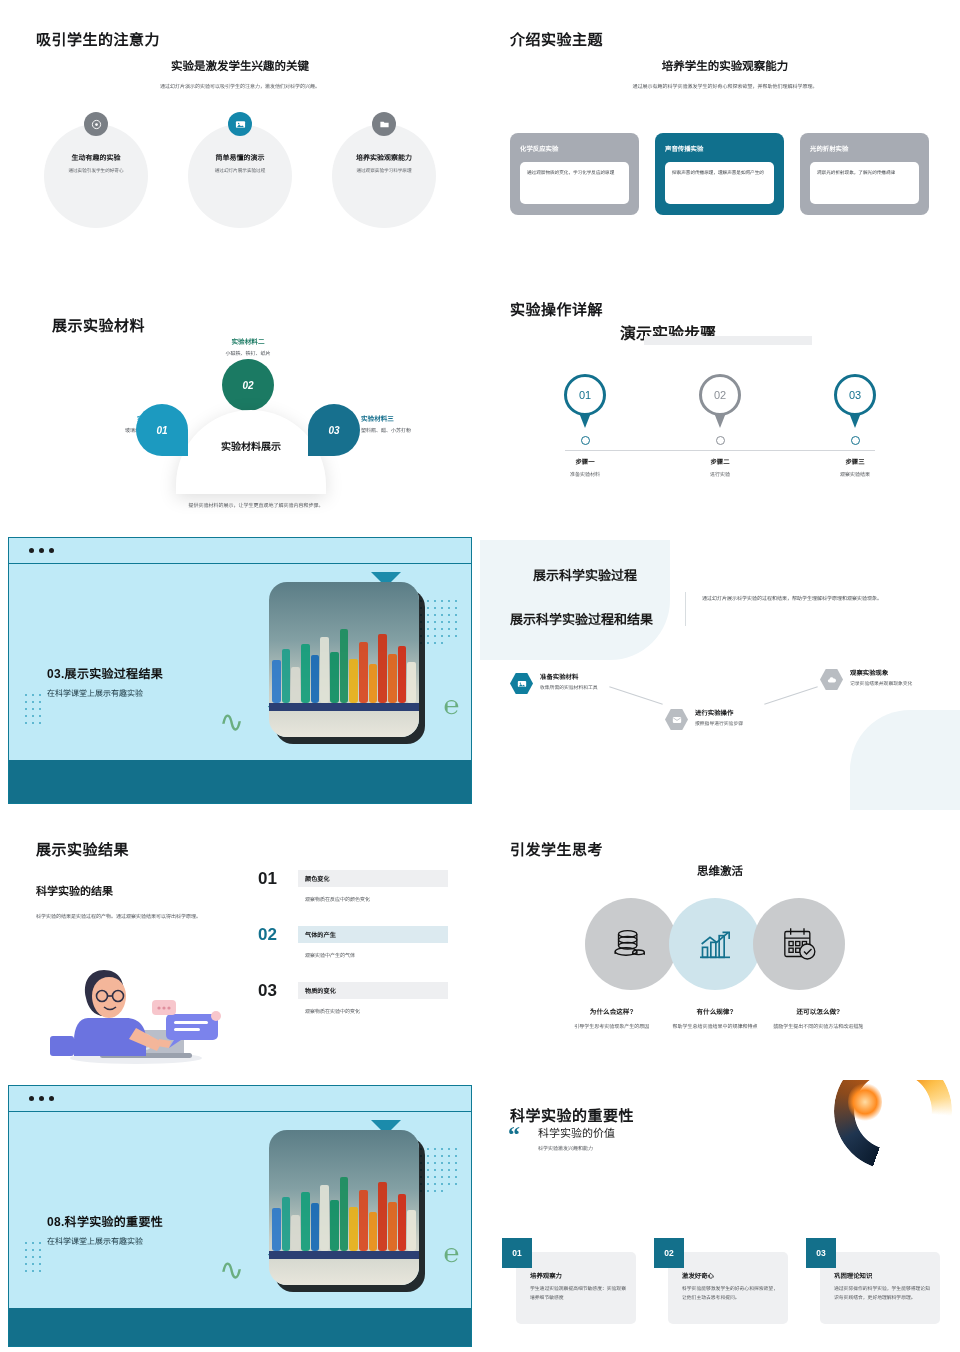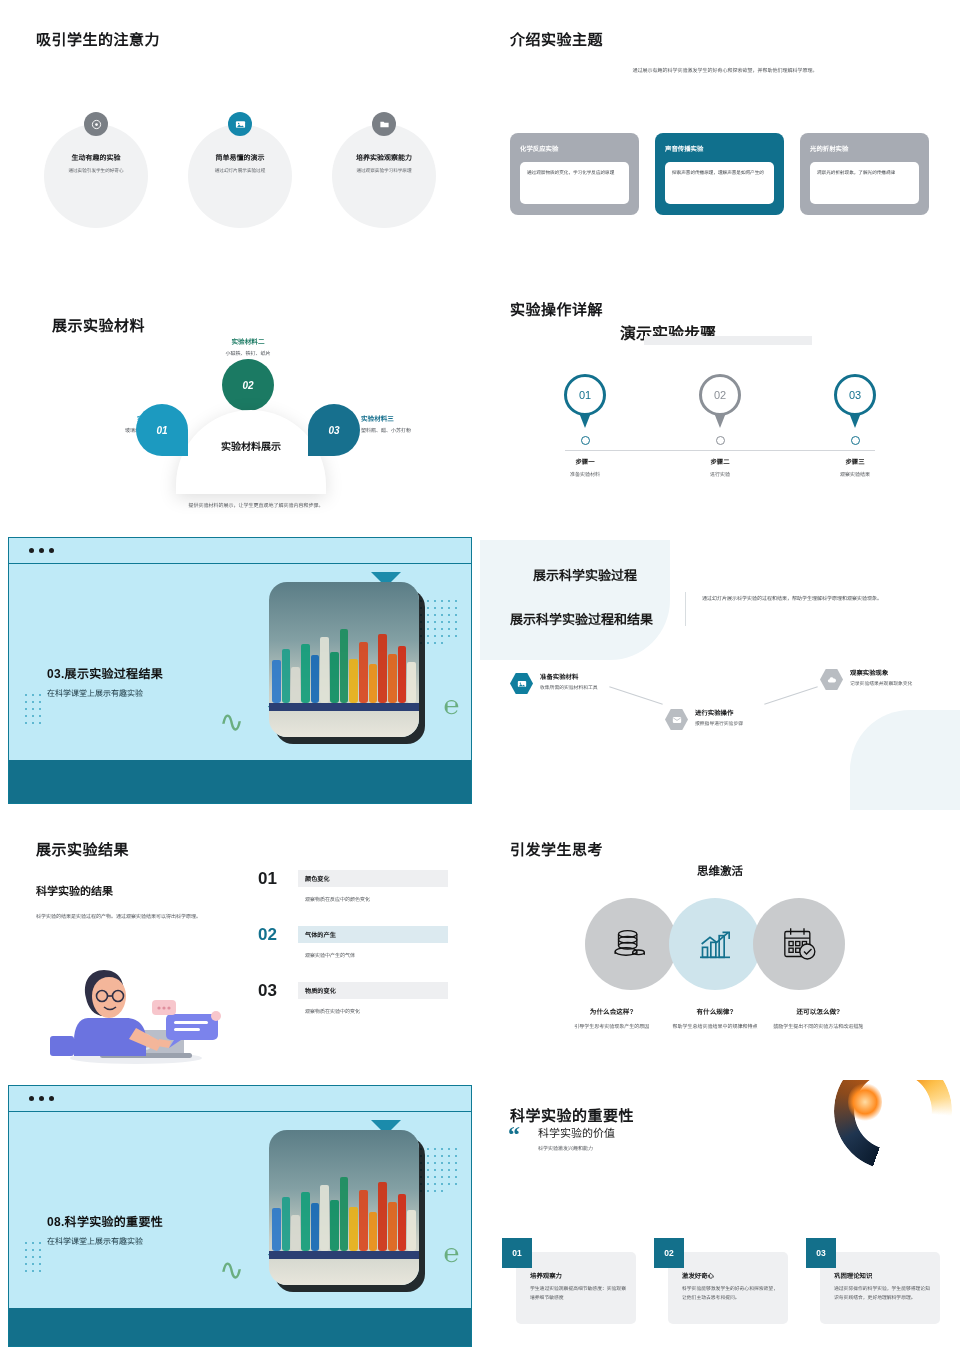--- a/index.html
+++ b/index.html
@@ -230,20 +230,24 @@
   #slide10 .ic .bt { font-size: 6.4px; font-weight: bold; color: #17181a; }
   #slide10 .ic .bd { font-size: 4.8px; color: #55585c; line-height: 1.8; margin-top: 5px; }
 </style>
 </head>
 <body>
 
 <div class="deck">
 
   <section class="slide" id="slide1">
     <div class="hd s-title">吸引学生的注意力</div>
+    <div class="ch">
+      <div class="center-h">实验是激发学生兴趣的关键</div>
+      <div class="center-sub" style="margin-top:9px">通过幻灯片演示的实验可以吸引学生的注意力，激发他们对科学的兴趣。</div>
+    </div>
     <div class="row">
       <div class="col">
         <div class="bigcircle"></div>
         <div class="badge grey">
           <svg viewBox="0 0 24 24">
               <circle cx="12" cy="12" r="9" fill="none" stroke="#fff" stroke-width="2"></circle>
               <circle cx="12" cy="12" r="3"></circle>
             </svg>
         </div>
         <div class="c-t">生动有趣的实验</div>
@@ -270,20 +274,21 @@
         </div>
         <div class="c-t">培养实验观察能力</div>
         <div class="c-d">通过观察实验学习科学原理</div>
       </div>
     </div>
   </section>
 
   <section class="slide" id="slide2">
     <div class="hd s-title">介绍实验主题</div>
     <div class="ch">
+      <div class="center-h">培养学生的实验观察能力</div>
       <div class="center-sub" style="margin-top:9px">通过展示有趣的科学实验激发学生的好奇心和探索欲望，并帮助他们理解科学原理。</div>
     </div>
     <div class="cards">
       <div class="card grey">
         <div class="card-t">化学反应实验</div>
         <div class="card-b">
           <div class="card-d">通过观察物质的变化，学习化学反应的原理</div>
         </div>
       </div>
       <div class="card teal">

